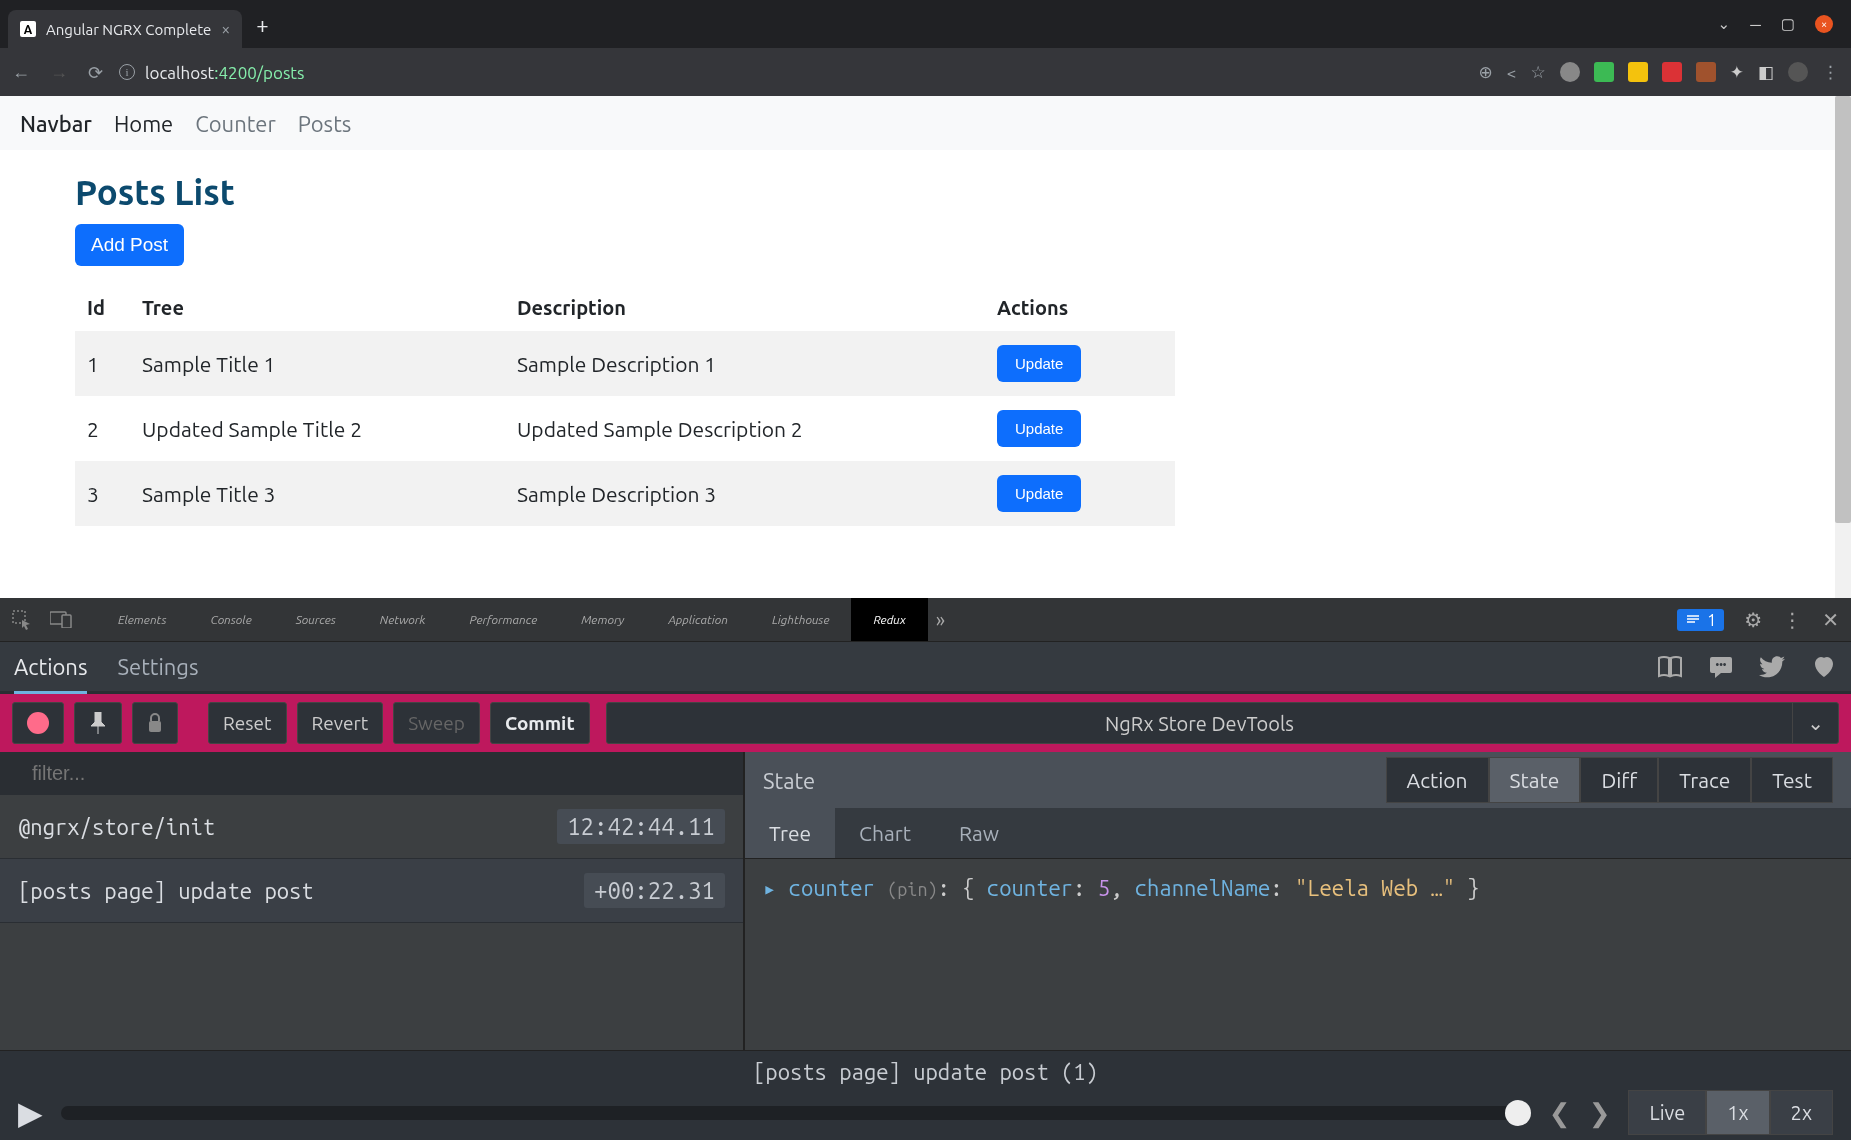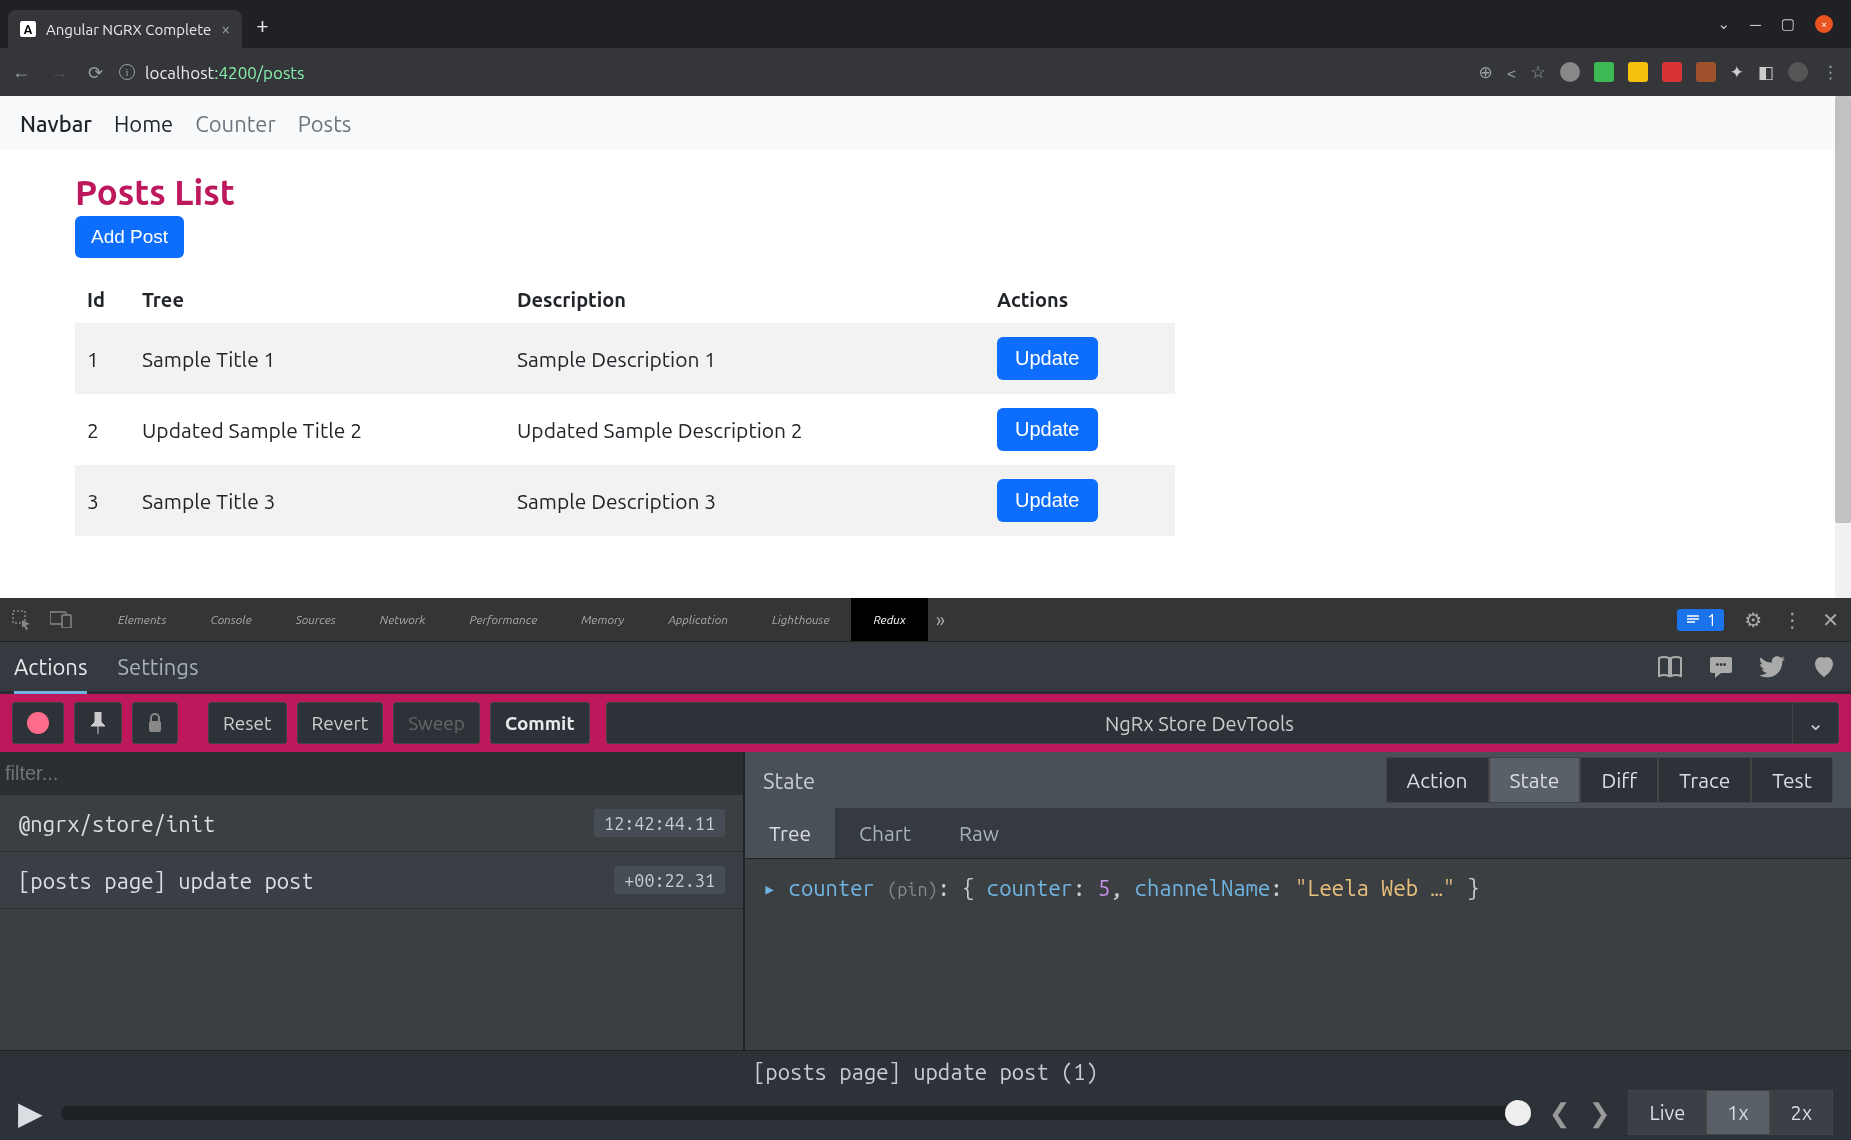--- a/index.html
+++ b/index.html
@@ -27,30 +27,30 @@
 
 
 .page { background: #fff; height: 502px; position: relative; overflow: hidden;}
 .page-scrollbar { position:absolute; right:0; top:0; width:16px; height:100%; background:#f1f1f1;}
 .page-scrollbar-thumb{ position:absolute; top:0; width:100%; height:85%; background:#c1c1c1; border-radius:2px;}
 .navbar { display: flex; align-items: center; height: 54px; padding: 0 20px; gap: 22px; font-size: 22px; border-bottom: 0; background: #f8f9fa;}
 .navbar .brand { font-weight: 500; color: #212529; }
 .navbar .nav-link { color: #6c757d; }
 .navbar .nav-link.active { color: #212529; }
 .content { padding: 22px 75px; }
-.page-title { font-size: 35px; font-weight: 700; color: #be185d; margin-bottom: 4px;}
+.page-title { font-size: 35px; font-weight: 700; color: #0c4a6e; margin-bottom: 12px;}
 .btn-primary { background: #0d6efd; color: #fff; border: none; padding: 10px 16px; font-size: 19px; border-radius: 6px; cursor: pointer;}
 .posts-table { width: 1100px; border-collapse: collapse; margin-top: 18px; }
 .posts-table th { text-align: left; padding: 12px; font-size: 20px; font-weight: 700; color: #212529;}
 .posts-table td { padding: 14px 12px; font-size: 21px; color: #212529; vertical-align: middle;}
 .posts-table tr.striped { background: #f2f2f2; }
 .posts-table .col-id { width: 55px; }
 .posts-table .col-title { width: 375px;}
 .posts-table .col-desc { width: 480px; }
-.posts-table .btn-primary { padding: 10px 18px; font-size: 20px;}
+.posts-table .btn-primary { padding: 10px 18px; font-size: 15px;}
 
 
 .devtools { background: #3c3f41; color: #bbb; height: 544px; display: flex; flex-direction: column; font-size: 19px;}
 .dt-tabs { display: flex; align-items: center; height: 44px; background: #333537; border-bottom: 1px solid #222; padding: 0 12px; gap: 0;}
 .dt-tabs .dt-left-icons { display: flex; gap: 18px; margin-right: 24px; color: #888;}
 .dt-tabs .dt-tab { padding: 10px 22px; height: 100%; display: flex; align-items: center; color: #aaa; font-size: 12px; font-style: italic;}
 .dt-tabs .dt-tab.active { background: #000; color: #fff;}
 .dt-tabs .dt-more { color: #aaa; font-size: 20px; margin-left: 8px;}
 .dt-tabs .dt-right { margin-left: auto; display: flex; gap: 20px; align-items: center;}
 .dt-badge { background: #1a73e8; color:#fff; padding: 2px 8px; border-radius: 3px; font-size: 16px; display:flex; align-items:center; gap:6px;}
@@ -64,24 +64,24 @@
 
 .redux-toolbar { display: flex; align-items: center; height: 58px; background: #be185d; padding: 8px 12px; gap: 10px;}
 .redux-toolbar .tool-btn { background: #2d3238; border: 1px solid #444; height: 42px; min-width: 44px; display: flex; align-items: center; justify-content: center; border-radius: 3px; color: #ccc; font-size: 19px; padding: 0 14px;}
 .redux-toolbar .record { width:22px; height:22px; background:#ff6b8a; border-radius:50%;}
 .redux-toolbar .tool-btn.disabled { color: #666;}
 .redux-toolbar .instance-select { flex: 1; background: #2d3238; border: 1px solid #444; height: 42px; display: flex; align-items: center; justify-content: center; color: #ccc; font-size: 20px; border-radius: 3px; margin-left: 6px;}
 .redux-toolbar .instance-select .chev { margin-left: auto; padding: 0 14px; border-left: 1px solid #444; height: 100%; display: flex; align-items: center;}
 
 .redux-body { display: flex; flex: 1; overflow: hidden;}
 .redux-left { width: 745px; display: flex; flex-direction: column; border-right: 2px solid #222;}
-.redux-left .filter-box { background: #2a2e33; padding: 10px 5px; color: #888; font-size: 20px; border: none; outline: none;}
+.redux-left .filter-box { background: #2a2e33; padding: 10px 32px; color: #888; font-size: 20px; border: none; outline: none;}
 .action-row { display: flex; align-items: center; padding: 14px 18px; justify-content: space-between; font-family: "Ubuntu Mono", monospace; font-size: 22px; color: #dadde2; border-bottom: 1px solid #2a2e33;}
 .action-row.sel { background: #3a3f46;}
-.action-row .time-badge { background: #464c54; padding: 4px 10px; border-radius: 3px; font-size: 18px; color: #c8ccd2;}
+.action-row .time-badge { background: #464c54; padding: 4px 10px; border-radius: 3px; font-size: 24px; color: #c8ccd2;}
 
 .redux-right { flex: 1; display: flex; flex-direction: column;}
 .state-header { display: flex; align-items: center; background: #4a5058; height: 56px; padding: 0 18px;}
 .state-header .state-title { color: #c8ccd2; font-size: 22px;}
 .state-header .view-tabs { margin-left: auto; display: flex; gap: 0;}
 .state-header .vtab { background: #2d3238; border: 1px solid #444; padding: 10px 20px; color: #dadde2; font-size: 21px;}
 .state-header .vtab.active { background: #5a6068;}
 .state-subheader { display: flex; gap: 0; background: #353a40; height: 50px; align-items: stretch;}
 .state-subheader .stab { padding: 12px 24px; color: #a8b0ba; font-size: 21px; display:flex; align-items:center;}
 .state-subheader .stab.active { background: #4a5058; color: #dadde2;}

